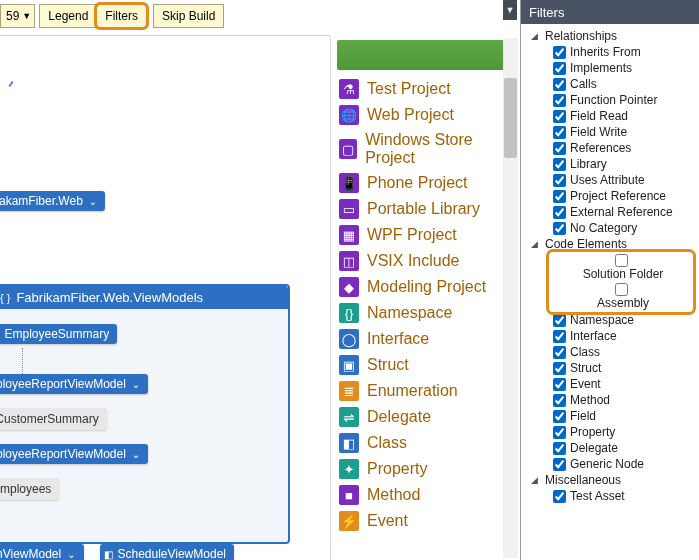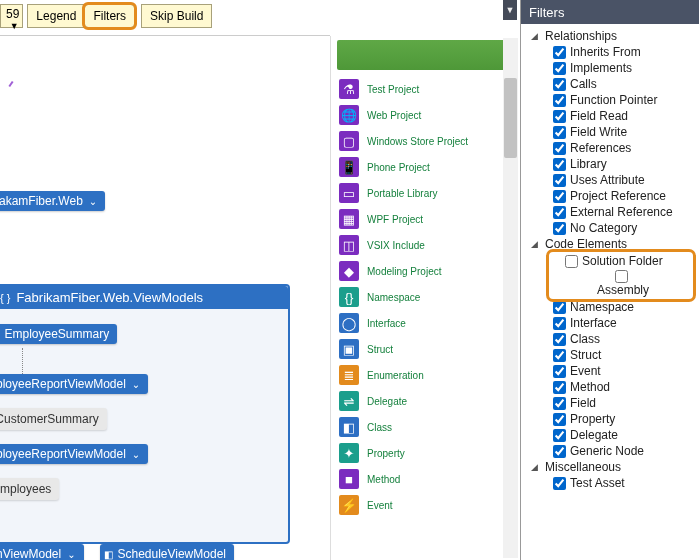--- a/index.html
+++ b/index.html
@@ -1,18 +1,18 @@
 <!DOCTYPE html>
 <html><head>
 <meta charset="utf-8">
 <style>
   * { box-sizing: border-box; margin: 0; padding: 0; }
   body { font-family: "Segoe UI", Tahoma, sans-serif; font-size: 12px; background: #fff; width: 699px; height: 560px; overflow: hidden; position: relative; }
   .toolbar { position: absolute; top: 0; left: 0; height: 36px; background: #fff; border-bottom: 1px solid #ccc; display: flex; align-items: flex-start; padding-top: 4px; width: 330px; }
-  .toolbar .zoom { display: flex; align-items: center; background: #FFF9D1; border: 1px solid #A8A17A; padding: 2px 3px 2px 5px; margin-right: 4px; font-size: 12px; height: 24px; flex-direction: column; }
+  .toolbar .zoom { display: flex; align-items: center; background: #FFF9D1; border: 1px solid #A8A17A; padding: 2px 3px 2px 5px; margin-right: 4px; font-size: 12px; height: 24px; }
   .toolbar .zoom .arrow { margin-left: 3px; font-size: 9px; }
   .toolbar .tbbtn { background: #FFF9D1; border: 1px solid #A8A17A; padding: 4px 8px; font-size: 12px; height: 24px; cursor: pointer; display: flex; align-items: center; margin-right: 0; }
   .toolbar .tbbtn + .tbbtn { margin-left: -1px; }
   .tbbtn.highlighted { outline: 3px solid #E38B1D; outline-offset: -1px; border-radius: 4px; position: relative; z-index: 5; }
 
   .hidden-title { position:absolute; right:182px; top:0; width:14px; height:20px; background:#444a58; display:flex; align-items:center; justify-content:center; color:#eee; font-size:9px;}
 
   .canvas { position: absolute; top: 36px; left: 0; width: 330px; height: 524px; background: #fff; }
   .node-blue { background: #2D70C3; color: #fff; border-radius: 3px; padding: 3px 8px 3px 4px; font-size: 12px; display: inline-flex; align-items: center; gap:4px; box-shadow: 0 1px 2px rgba(0,0,0,0.2); }
   .node-blue .chev { color:#fff; font-size:10px; margin-left:2px;}
@@ -25,21 +25,21 @@
 
   .searchpanel { position: absolute; top: 36px; left: 330px; width: 190px; height: 524px; background: #fff; border-left:1px solid #ddd; overflow:hidden;}
   .searchpanel .sbar { height: 30px; background: linear-gradient(#5FA846,#4E9838); margin:4px 6px; border-radius:2px;}
   .search-list { padding: 2px 4px; }
   .search-item { display: flex; align-items: center; padding: 3px 4px; gap: 8px; cursor:pointer;}
   .sicon { width:20px; height:20px; display:flex; align-items:center; justify-content:center; font-size:13px; border-radius:2px; }
   .sicon.purple { background:#7B2CBF; color:#fff; }
   .sicon.teal { background:#1B9E8C; color:#fff; }
   .sicon.orange { background:#E38B1D; color:#fff; }
   .sicon.blue { background:#2D6FC3; color:#fff; }
-  .slabel { color:#15803d; font-size:10px; }
+  .slabel { color:#a16207; font-size:16px; }
   .scrollbar { position:absolute; right:2px; top:2px; width:15px; height:520px; background:#f1f1f1;}
   .scrollthumb{ position:absolute; top:40px; width:13px; left:1px; height:80px; background:#c2c2c2; border-radius:2px;}
 
   .filters-panel { position: absolute; top: 0; right: 0; width: 179px; height: 560px; background: #fff; border-left: 1px solid #999; }
   .filters-title { background: #4A5366; color: #fff; padding: 4px 8px; font-size: 13px; height:24px; display:flex; align-items:center;}
   .ftree { padding: 4px 2px; font-size:12px; overflow:hidden; }
   .fcat { display:flex; align-items:center; padding:1px 0 1px 8px; color:#222; cursor:pointer; user-select:none;}
   .fcat .tri { color:#555; font-size:9px; margin-right:5px; width:9px;}
   .fitem { display:flex; align-items:center; padding:1px 0 1px 30px; color:#222;}
   .fitem input { margin-right:4px; accent-color:#0066CC; width:13px; height:13px;}
@@ -236,21 +236,21 @@
           <input type="checkbox" checked="" style="">
           <span>No Category</span>
         </div>
       </div>
     <div class="fcat">
         <span class="tri">◢</span>
         <span>Code Elements</span>
       </div>
     <div id="ce-list">
         <div class="highlight-box">
-          <div class="fitem" style="padding-left: 16px;">
+          <div class="fitem" style="padding-left: 4px; flex-direction: column;">
             <input type="checkbox" style="">
             <span>Solution Folder</span>
           </div>
           <div class="fitem" style="padding-left: 4px; flex-direction: column;">
             <input type="checkbox" style="">
             <span>Assembly</span>
           </div>
         </div>
         <div class="fitem">
           <input type="checkbox" checked="" style="">

